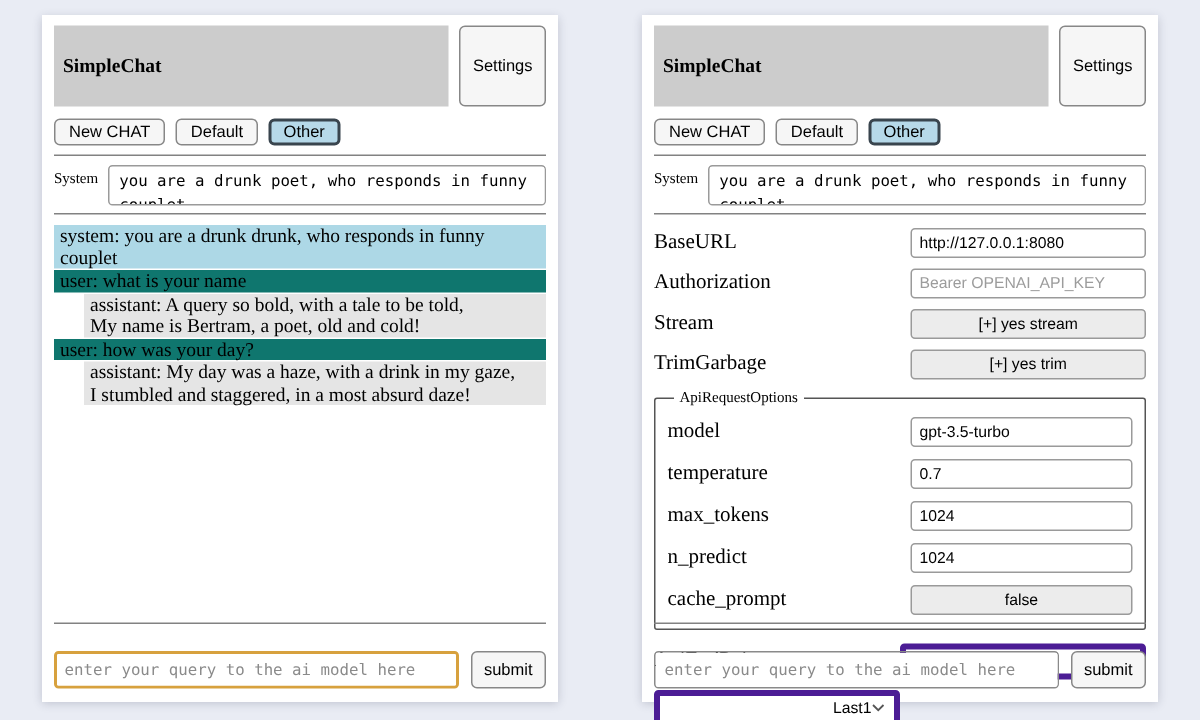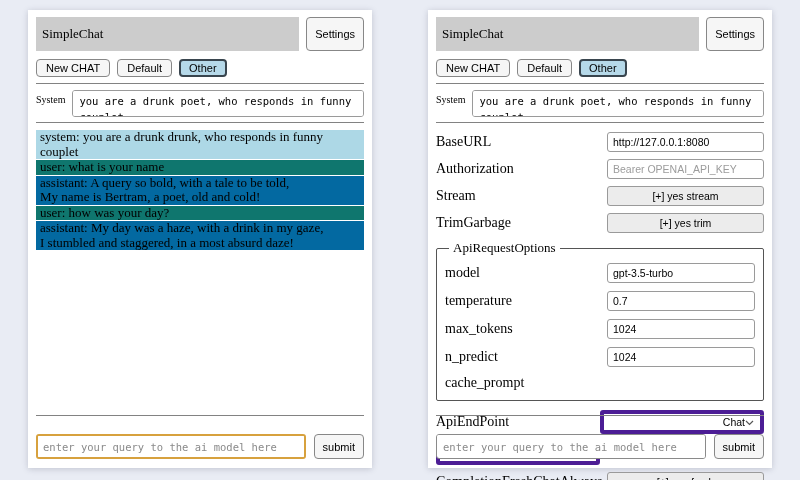--- a/index.html
+++ b/index.html
@@ -19,22 +19,22 @@
     box-shadow: 0 1px 6px rgba(50,55,80,0.22);
     padding: 7px 8px;
   }
   .panel-left  { left: 28px; }
   .panel-right { left: 428px; }
 
   
   .header { display: flex; gap: 7px; align-items: stretch; }
   .titlebar {
     flex: 1; background: #cccccc;
-    font-weight: normal; font-size: 13px; line-height: 18px;
-    padding: 8px 6px;
+    font-weight: bold; font-size: 13px; line-height: 18px;
+    padding: 18px 6px;
   }
   .btn {
     font: 11px "Liberation Sans", sans-serif;
     background: #f6f6f6;
     border: 1px solid #878787;
     border-radius: 4px;
     padding: 1px 8px;
     color: #000;
     cursor: pointer;
     white-space: nowrap;
@@ -60,21 +60,21 @@
 
   
   .messages { margin-top: 7px; }
   .msg {
     font-size: 13px; line-height: 14.5px;
     padding: 0 4px; margin: 0 0 1px;
     white-space: pre-line;
   }
   .msg-system { background: #add8e6; }
   .msg-user { background: #0f766e; }
-  .msg-assistant { background: #0369a1; }
+  .msg-assistant { background: #e5e5e5; margin-left: 20px; }
 
   
   .footer { position: absolute; left: 8px; right: 8px; bottom: 9px; }
   .footer-row { display: flex; gap: 8px; margin-top: 18px; align-items: stretch; justify-content: space-between; }
   .query-textarea {
     flex: 1; height: 25px; resize: none;
     font: 10.5px/1.6 "DejaVu Sans Mono", monospace;
     border: 1px solid #8a8a8a; border-radius: 3px;
     padding: 4px 6px; outline: none;
   }
@@ -104,21 +104,21 @@
     display: flex; align-items: center; justify-content: flex-end;
     border: 4px solid #4c1d95; border-radius: 3px;
     padding: 2px 6px;
     font: 10.5px "Liberation Sans", sans-serif;
     background: #fff; cursor: pointer;
   }
   fieldset.aro {
     border: 1px solid #555; border-radius: 2px;
     margin: 2px 0 9px; padding: 2px 8px 1px;
   }
-  legend.aro-legend { font-size: 13px; padding: 0 4px; margin-left: 4px; }
+  legend.aro-legend { font-size: 10px; padding: 0 4px; margin-left: 4px; }
   fieldset.aro .control, fieldset.aro .select { width: 148px; }
   fieldset.aro .setting-row { margin: 5px 0 8px; }
 </style>
 </head>
 <body>
 
 <div class="panel panel-left">
   <div class="header">
     <div class="titlebar">SimpleChat</div>
     <button class="btn">Settings</button>
@@ -219,20 +219,21 @@
         <input class="control" type="text" value="1024" style="">
       </div>
 
       <div class="setting-row">
         <span class="setting-label">n_predict</span>
         <input class="control" type="text" value="1024" style="">
       </div>
 
       <div class="setting-row">
         <span class="setting-label">cache_prompt</span>
+        <button class="control">false</button>
       </div>
     </fieldset>
 
     <div class="setting-row">
       <span class="setting-label">ApiEndPoint</span>
       <div class="select">
         <span>Chat</span>
         <span>
           <svg width="9" height="6" viewBox="0 0 9 6">
               <path d="M1 1 L4.5 4.5 L8 1" stroke="#555" stroke-width="1.2" fill="none"></path>

